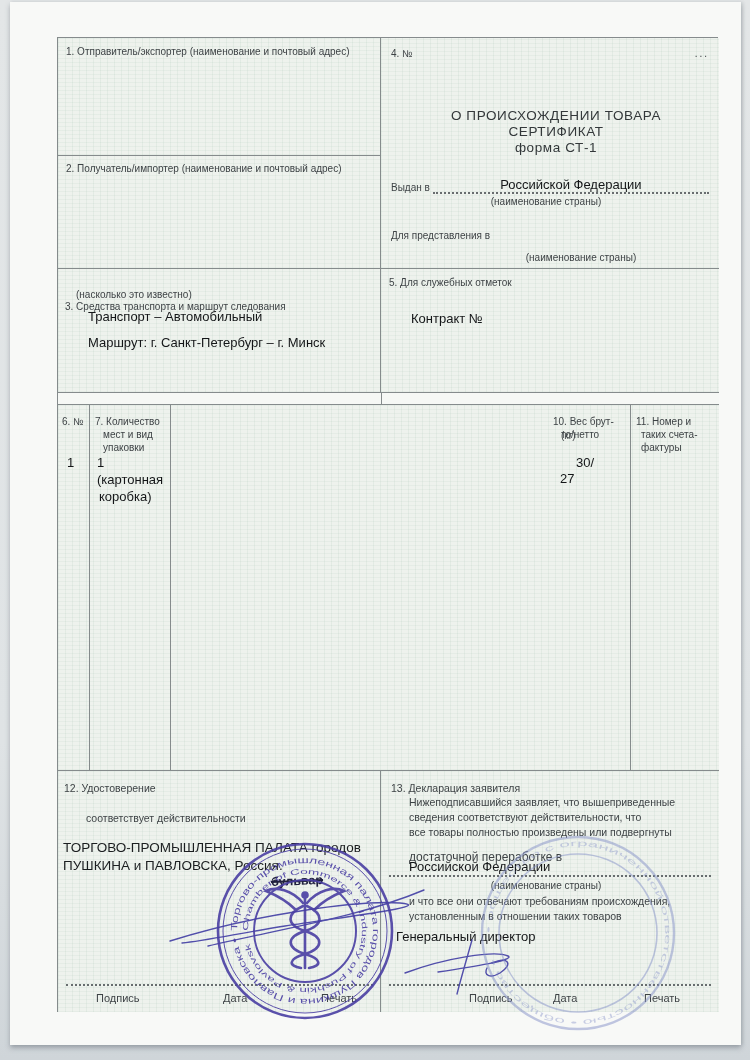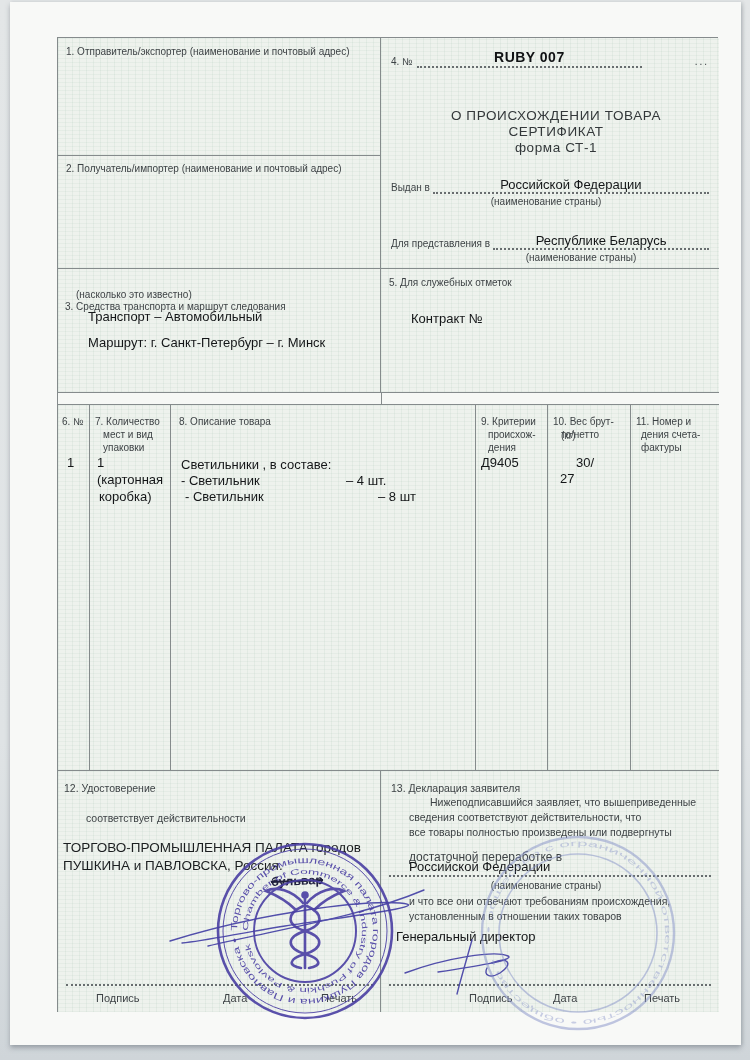--- a/index.html
+++ b/index.html
@@ -59,43 +59,37 @@
       <div class="lbl abs" style="left:8px;top:8px;width:300px;">1. Отправитель/экспортер (наименование и почтовый адрес)</div>
     </div>
 
     <div class="box br bb" style="left:0;top:118px;width:323px;height:113px;text-decoration:underline;">
       <div class="lbl abs" style="left:8px;top:7px;width:300px;">2. Получатель/импортер (наименование и почтовый адрес)</div>
     </div>
 
     <div class="box bb" style="left:323px;top:0;width:338px;height:231px;">
       <div class="fillrow abs" style="left:10px;top:10px;width:318px;">
         <span class="lbl">4. №</span>
-        <span class="fl-line" style="flex:0 0 225px;margin-left:4px;">
-          <span class="num-value">RUBY 007</span>
-        </span>
         <span style="flex:1;"></span>
         <span class="lbl" style="letter-spacing:2px;">...</span>
       </div>
       <div class="abs" style="left:25px;top:70px;width:300px;">
         <div class="title">О ПРОИСХОЖДЕНИИ ТОВАРА</div>
         <div class="title">СЕРТИФИКАТ</div>
         <div class="title">форма СТ-1</div>
       </div>
       <div class="fillrow abs" style="left:10px;top:136px;width:318px;">
         <span class="lbl" style="white-space:nowrap;">Выдан в</span>
         <span class="fl-line" style="margin-left:3px;">
           <span class="fl-value">Российской Федерации</span>
         </span>
       </div>
       <div class="note abs" style="left:60px;top:158px;width:210px;">(наименование страны)</div>
       <div class="fillrow abs" style="left:10px;top:192px;width:318px;">
         <span class="lbl" style="white-space:nowrap;">Для представления в</span>
-        <span class="fl-line" style="margin-left:3px;">
-          <span class="fl-value">Республике Беларусь</span>
-        </span>
       </div>
       <div class="note abs" style="left:95px;top:214px;width:210px;">(наименование страны)</div>
     </div>
 
     <div class="box br bb" style="left:0;top:231px;width:323px;height:124px;">
       <div class="lbl abs" style="left:7px;top:8px;width:300px;margin-top:24px;">3. Средства транспорта и маршрут следования</div>
       <div class="lbl abs" style="left:18px;top:20px;">(насколько это известно)</div>
       <div class="typed abs" style="left:30px;top:40px;">Транспорт – Автомобильный</div>
       <div class="typed abs" style="left:30px;top:58px;margin-top:8px;">Маршрут: г. Санкт-Петербург – г. Минск</div>
     </div>
@@ -114,67 +108,51 @@
         <div class="typed abs" style="left:9px;top:50px;">1</div>
       </div>
       <div class="hcell" style="left:32px;width:81px;">
         <div class="hl abs" style="left:5px;top:10px;">7. Количество</div>
         <div class="hl abs" style="left:13px;top:23px;">мест и вид</div>
         <div class="hl abs" style="left:13px;top:36px;">упаковки</div>
         <div class="typed abs" style="left:7px;top:50px;">1</div>
         <div class="typed abs" style="left:7px;top:67px;">(картонная</div>
         <div class="typed abs" style="left:9px;top:84px;">коробка)</div>
       </div>
-      <div class="hcell" style="left:113px;width:305px;">
-        <div class="hl abs" style="left:8px;top:10px;">8. Описание товара</div>
-        <div class="typed abs" style="left:10px;top:52px;">Светильники , в составе:</div>
-        <div class="typed abs" style="left:10px;top:68px;width:290px;">
-          <span style="display:inline-block;width:165px;">- Светильник</span><span>– 4 шт.</span>
-        </div>
-        <div class="typed abs" style="left:14px;top:84px;width:290px;">
-          <span style="display:inline-block;width:193px;">- Светильник</span><span>– 8 шт</span>
-        </div>
-      </div>
-      <div class="hcell" style="left:418px;width:72px;">
-        <div class="hl abs" style="left:5px;top:10px;">9. Критерии</div>
-        <div class="hl abs" style="left:12px;top:23px;">происхож-</div>
-        <div class="hl abs" style="left:12px;top:36px;">дения</div>
-        <div class="typed abs" style="left:5px;top:50px;">Д9405</div>
-      </div>
       <div class="hcell" style="left:490px;width:83px;">
         <div class="hl abs" style="left:5px;top:10px;">10. Вес брут-</div>
         <div class="hl abs" style="left:13px;top:23px;">то/нетто</div>
         <div class="hl abs" style="left:13px;top:24px;">(кг)</div>
         <div class="typed abs" style="left:28px;top:50px;">30/</div>
         <div class="typed abs" style="left:12px;top:66px;">27</div>
       </div>
       <div class="hcell" style="left:573px;width:88px;">
         <div class="hl abs" style="left:5px;top:10px;">11. Номер и</div>
-        <div class="hl abs" style="left:10px;top:23px;">дения  счета-</div>
+        <div class="hl abs" style="left:10px;top:23px;">таких  счета-</div>
         <div class="hl abs" style="left:10px;top:36px;">фактуры</div>
       </div>
     </div>
 
     <div class="sect br" style="left:0;top:733px;width:323px;height:241px;text-align:right;">
       <div class="lbl abs" style="left:6px;top:11px;font-size:10.5px;">12. Удостоверение</div>
       <div class="lbl abs" style="left:28px;top:41px;font-size:10.5px;">соответствует действительности</div>
       <div class="org abs" style="left:5px;top:68px;">ТОРГОВО-ПРОМЫШЛЕННАЯ ПАЛАТА городов</div>
       <div class="org abs" style="left:5px;top:86px;">ПУШКИНА и ПАВЛОВСКА, Россия.</div>
       <div class="abs" style="left:213px;top:100px;">
         <span class="crossed">бульвар</span>
       </div>
       <div class="dotline abs" style="left:8px;top:213px;width:307px;"></div>
       <div class="signlbl abs" style="left:38px;top:221px;">Подпись</div>
       <div class="signlbl abs" style="left:165px;top:221px;">Дата</div>
       <div class="signlbl abs" style="left:263px;top:221px;">Печать</div>
     </div>
 
     <div class="sect" style="left:323px;top:733px;width:338px;height:241px;">
       <div class="lbl abs" style="left:10px;top:11px;font-size:10.5px;">13. Декларация заявителя</div>
-      <div class="lbl abs" style="left:28px;top:25px;font-size:10.5px;margin-left:21px;">Нижеподписавшийся заявляет, что вышеприведенные</div>
+      <div class="lbl abs" style="left:28px;top:25px;font-size:10.5px;">Нижеподписавшийся заявляет, что вышеприведенные</div>
       <div class="lbl abs" style="left:28px;top:40px;font-size:10.5px;">сведения  соответствуют действительности, что</div>
       <div class="lbl abs" style="left:28px;top:55px;font-size:10.5px;">все товары  полностью  произведены или подвергнуты</div>
       <div class="lbl abs" style="left:28px;top:80px;font-size:12px;">достаточной переработке в</div>
       <div class="typed abs" style="left:28px;top:88px;">Российской Федерации</div>
       <div class="dotline abs" style="left:8px;top:104px;width:322px;"></div>
       <div class="note abs" style="left:65px;top:109px;width:200px;">(наименование страны)</div>
       <div class="lbl abs" style="left:28px;top:124px;font-size:10.5px;">и что все они отвечают требованиям происхождения,</div>
       <div class="lbl abs" style="left:28px;top:139px;font-size:10.5px;">установленным в отношении таких товаров</div>
       <div class="typed abs" style="left:15px;top:158px;text-align:right;">Генеральный директор</div>
       <div class="dotline abs" style="left:8px;top:213px;width:322px;"></div>

